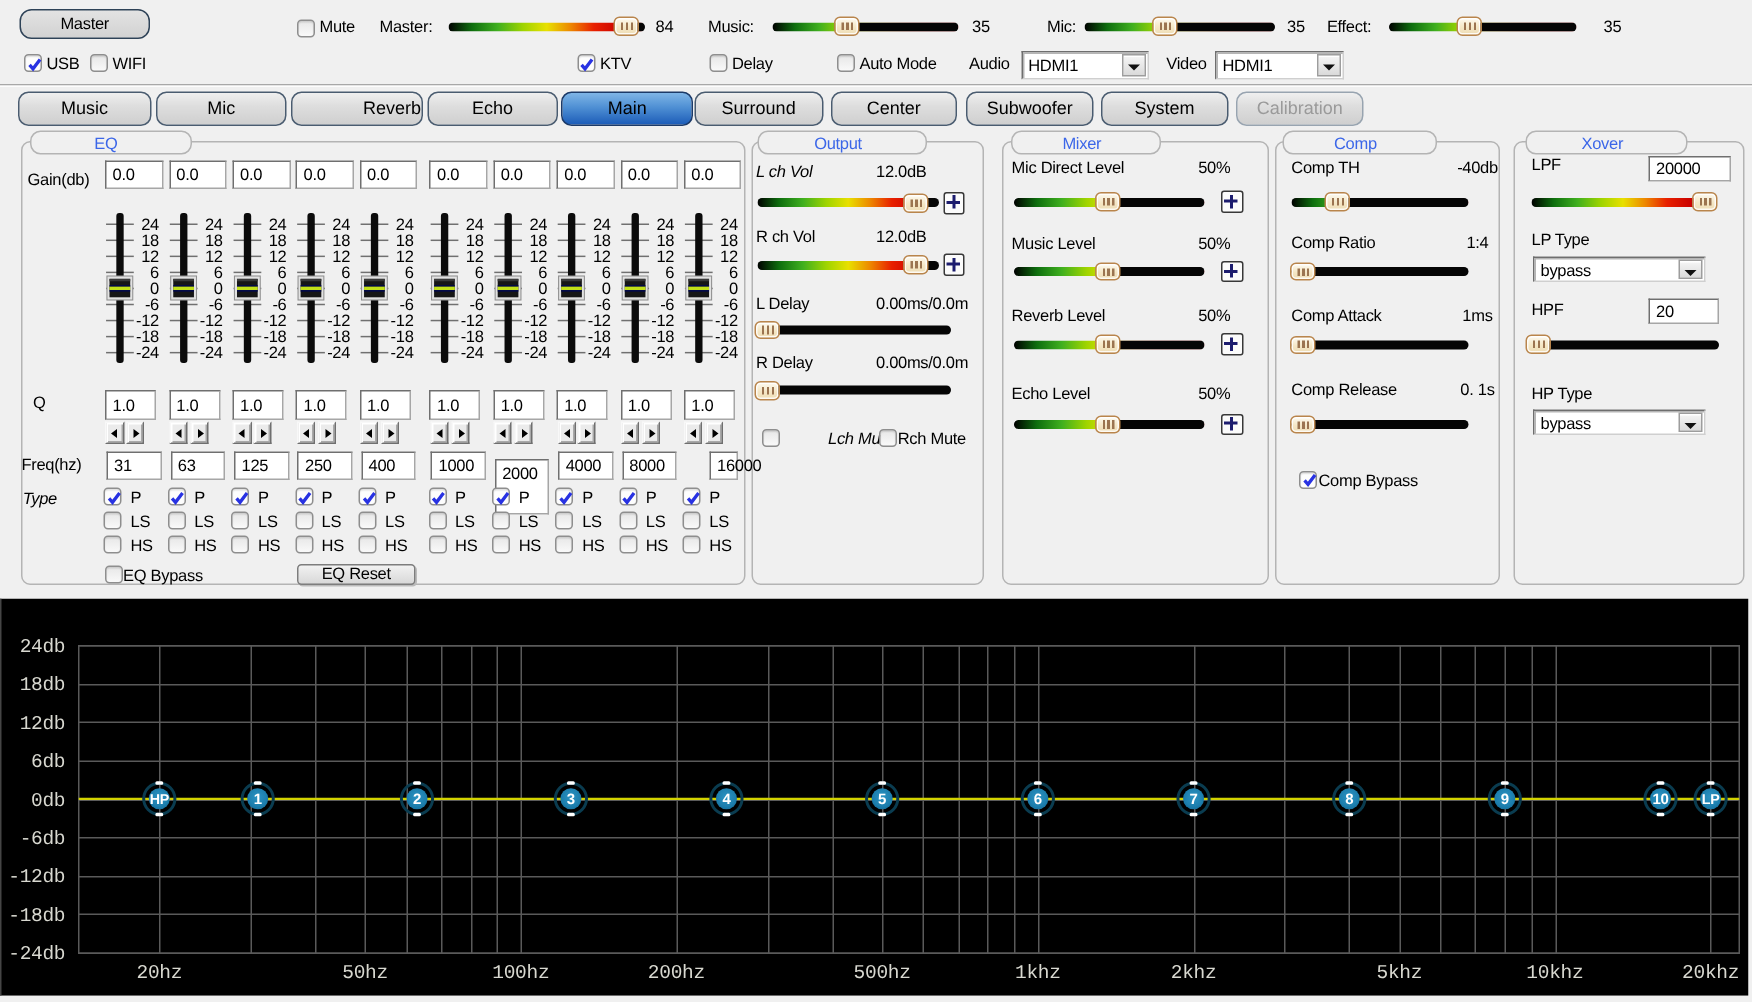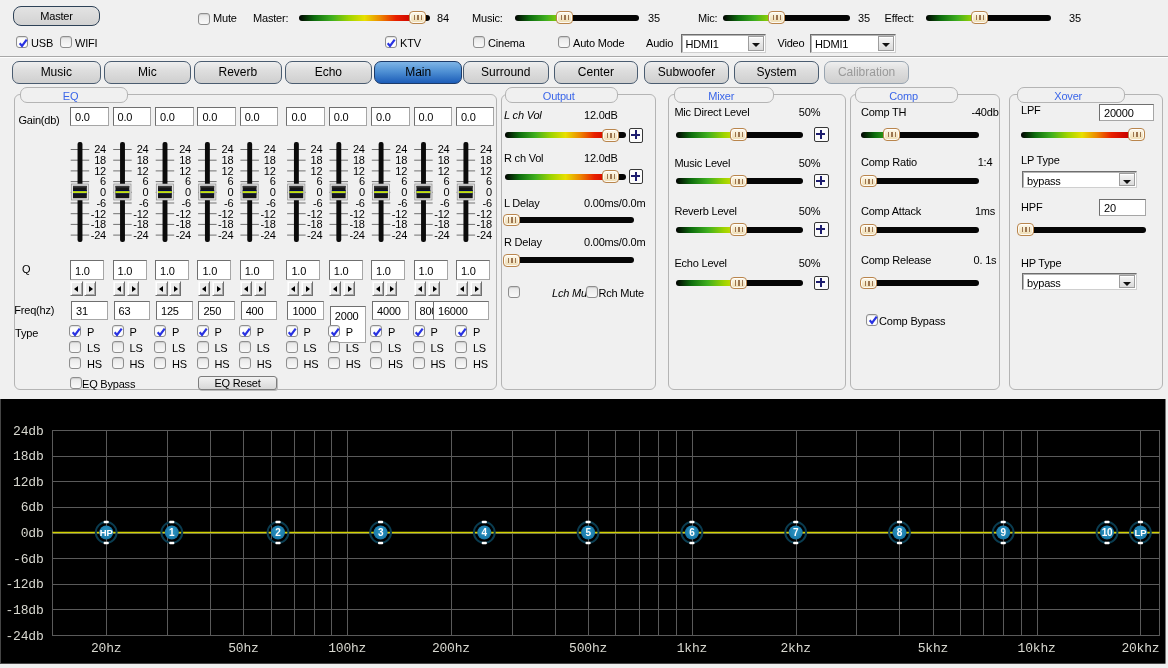--- a/index.html
+++ b/index.html
@@ -53,42 +53,42 @@
 <div class="lb" style="left:31px;top:37px;">USB</div>
 <span class="cb" style="left:60px;top:36px"></span>
 <div class="lb" style="left:75px;top:37px;">WIFI</div>
 <span class="cb on" style="left:384.6px;top:36px">
       <svg width="12" height="12" viewBox="0 0 12 12" style="position:absolute;left:-0.5px;top:-0.5px">
         <path d="M2.7 6.3 L5.0 8.9 L9.7 2.7" stroke="#2832e2" stroke-width="2.2" fill="none"></path>
       </svg>
     </span>
 <div class="lb" style="left:400px;top:37px;">KTV</div>
 <span class="cb" style="left:472.5px;top:36px"></span>
-<div class="lb" style="left:488px;top:37px;">Cinema</div>
+<div class="lb" style="left:488px;top:37px;">Delay</div>
 <span class="cb" style="left:558px;top:36px"></span>
 <div class="lb" style="left:573px;top:37px;">Auto Mode</div>
 <div class="lb" style="left:646px;top:37px;">Audio</div>
 <div class="combo" style="left:680.5px;top:33.5px;width:85.5px;height:19.5px">
       <span class="ct">HDMI1</span>
       <span class="cbtn">
         <i></i>
       </span>
     </div>
 <div class="lb" style="left:777.5px;top:37px;">Video</div>
 <div class="combo" style="left:810px;top:33.5px;width:85.5px;height:19.5px">
       <span class="ct">HDMI1</span>
       <span class="cbtn">
         <i></i>
       </span>
     </div>
 <div style="position:absolute;left:0;top:55.5px;width:1168px;height:1px;background:#a8a8a8"></div>
 <div style="position:absolute;left:0;top:56.5px;width:1168px;height:1px;background:#fdfdfd"></div>
 <div class="tabbtn" style="left:12px;width:88.6px;">Music</div>
 <div class="tabbtn" style="left:103.8px;width:87.3px;">Mic</div>
-<div class="tabbtn" style="left:194px;width:87.7px;">Reverb</div>
+<div class="tabbtn" style="left:194px;width:87.7px;text-align:right;">Reverb</div>
 <div class="tabbtn" style="left:284.5px;width:87.7px;">Echo</div>
 <div class="tabbtn" style="left:374.4px;width:87.6px;border-color:#1c3a68;background:linear-gradient(180deg,#7fb5e6,#4f90d4 45%,#1c5cb8);">Main</div>
 <div class="tabbtn" style="left:463px;width:85.5px;">Surround</div>
 <div class="tabbtn" style="left:553.7px;width:84.4px;">Center</div>
 <div class="tabbtn" style="left:644.1px;width:84.8px;">Subwoofer</div>
 <div class="tabbtn" style="left:733.6px;width:85.6px;">System</div>
 <div class="tabbtn" style="left:824.4px;width:84.4px;border-color:#98a4b0;color:#9a9a9a;">Calibration</div>
 <div class="panel" style="left:14px;width:483px"></div>
 <div class="ptab" style="left:19.6px;width:108px">EQ</div>
 <div class="panel" style="left:501px;width:155px"></div>
@@ -225,22 +225,22 @@
 <div class="lb" style="left:14.3px;top:303.5px;">Freq(hz)</div>
 <div class="tin" style="left:71px;top:300.8px;width:36.5px;height:19.2px;line-height:19.2px">31</div>
 <div class="tin" style="left:113.5px;top:300.8px;width:36.5px;height:19.2px;line-height:19.2px">63</div>
 <div class="tin" style="left:156px;top:300.8px;width:36.5px;height:19.2px;line-height:19.2px">125</div>
 <div class="tin" style="left:198.4px;top:300.8px;width:36.5px;height:19.2px;line-height:19.2px">250</div>
 <div class="tin" style="left:240.7px;top:300.8px;width:36.5px;height:19.2px;line-height:19.2px">400</div>
 <div class="tin" style="left:287.4px;top:300.8px;width:36.5px;height:19.2px;line-height:19.2px">1000</div>
 <div class="tin" style="left:329.8px;top:306px;width:36.5px;height:37px;line-height:19.2px">2000</div>
 <div class="tin" style="left:372.1px;top:300.8px;width:36.5px;height:19.2px;line-height:19.2px">4000</div>
 <div class="tin" style="left:414.5px;top:300.8px;width:36.5px;height:19.2px;line-height:19.2px">8000</div>
-<div class="tin" style="left:433px;top:300.8px;width:56px;height:19.2px;line-height:19.2px">16000</div>
-<div class="lb" style="left:15.1px;top:326.5px;">Type</div>
+<div class="tin" style="left:473px;top:300.8px;width:19px;height:19.2px;line-height:19.2px">16000</div>
+<div class="lb" style="left:15.1px;top:326.5px;font-style:italic;">Type</div>
 <span class="cb on" style="left:69.3px;top:325.1px">
       <svg width="12" height="12" viewBox="0 0 12 12" style="position:absolute;left:-0.5px;top:-0.5px">
         <path d="M2.7 6.3 L5.0 8.9 L9.7 2.7" stroke="#2832e2" stroke-width="2.2" fill="none"></path>
       </svg>
     </span>
 <div class="lb" style="left:87px;top:326px;">P</div>
 <span class="cb" style="left:69.3px;top:340.5px"></span>
 <div class="lb" style="left:87px;top:341.5px;">LS</div>
 <span class="cb" style="left:69.3px;top:357.1px"></span>
 <div class="lb" style="left:87px;top:358px;">HS</div>

